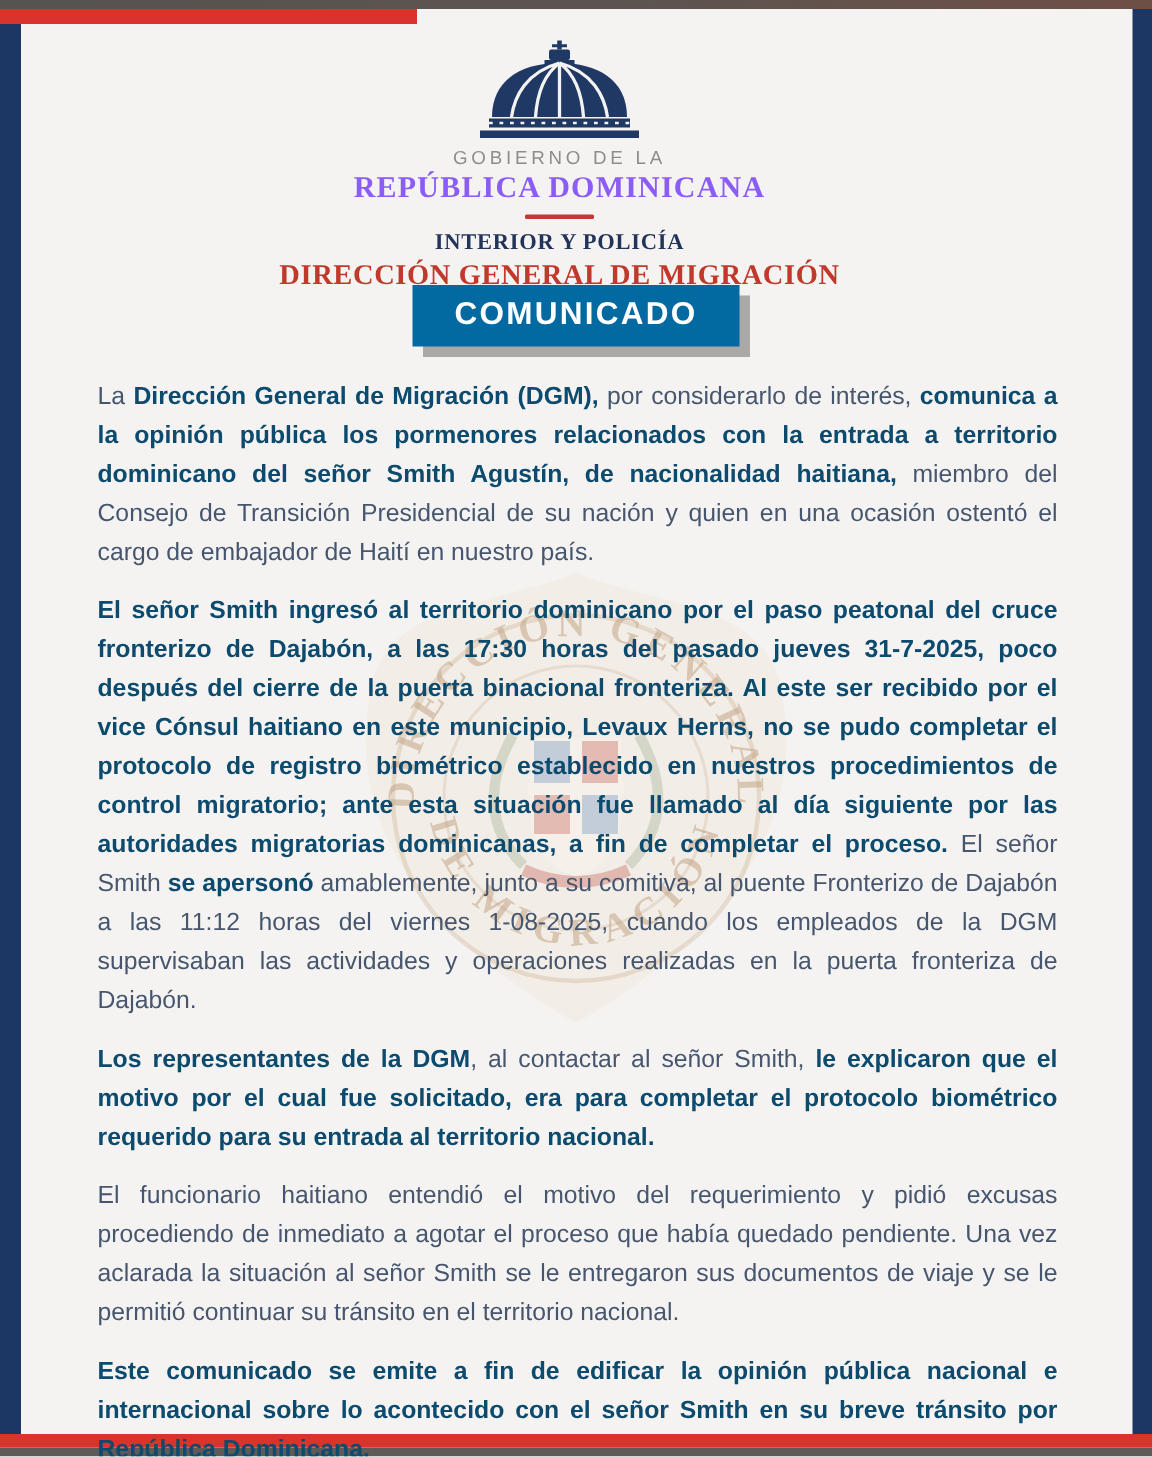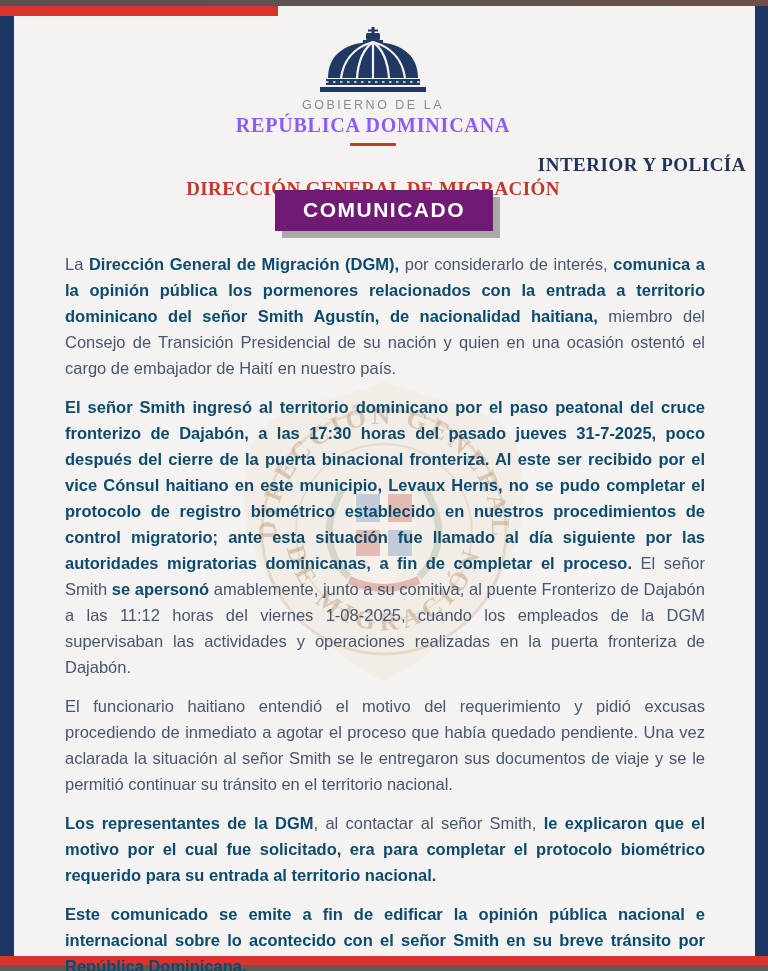--- a/index.html
+++ b/index.html
@@ -15,28 +15,28 @@
   .strip-bottom-red{position:absolute;top:956px;left:0;width:768px;height:9px;background:#d8342b;}
   .strip-bottom-gray{position:absolute;top:965px;left:0;width:768px;height:6px;background:#5e5a57;}
 
   
   .header{position:absolute;top:26px;left:0;width:746px;text-align:center;z-index:3;}
   .dome{display:block;margin:0 auto 6px auto;}
   .gov-label{font-size:12.5px;letter-spacing:2.5px;color:#8d8d8d;font-weight:400;margin:0;}
   .country{font-family:"Liberation Serif","DejaVu Serif",serif;font-weight:700;font-size:20px;
     letter-spacing:.8px;color:#8b5cf6;margin:2px 0 0 0;}
   .red-divider{width:46px;height:3px;background:#c23a31;margin:6px auto 8px auto;border-radius:1px;}
-  .ministry{font-family:"Liberation Serif","DejaVu Serif",serif;font-weight:700;font-size:19px;
-    letter-spacing:.5px;color:#23345a;margin:0;text-align:right;}
+  .ministry{font-family:"Liberation Serif","DejaVu Serif",serif;font-weight:700;font-size:15px;
+    letter-spacing:.5px;color:#23345a;margin:0;}
   .agency{font-family:"Liberation Serif","DejaVu Serif",serif;font-weight:700;font-size:19px;
     letter-spacing:.4px;color:#c0392b;margin:2px 0 0 0;}
 
   
   .banner-wrap{position:absolute;top:190px;left:0;width:768px;text-align:center;z-index:3;}
-  .banner{display:inline-block;background:#701a75;color:#fff;font-weight:700;font-size:21px;
+  .banner{display:inline-block;background:#0369a1;color:#fff;font-weight:700;font-size:21px;
     letter-spacing:1.5px;padding:8px 28px 9px 28px;box-shadow:7px 7px 0 rgba(110,108,106,.55);}
 
   
   .seal{position:absolute;left:224px;top:372px;z-index:1;opacity:.9;}
 
   
   .body-text{position:absolute;top:251px;left:65px;width:640px;z-index:2;
     font-size:16.5px;line-height:26px;color:#47566f;text-align:justify;}
   .body-text p{margin:0 0 13px 0;}
   .body-text .b{font-weight:700;color:#0c4a6e;}
@@ -108,18 +108,18 @@
     <p class="agency">DIRECCIÓN GENERAL DE MIGRACIÓN</p>
   </div>
 
   <div class="banner-wrap">
     <span class="banner">COMUNICADO</span>
   </div>
 
   <div class="body-text">
     <p><span>La </span><span class="b">Dirección General de Migración (DGM),</span><span> por considerarlo de interés, </span><span class="b">comunica a la opinión pública los pormenores relacionados con la entrada a territorio dominicano del señor Smith Agustín, de nacionalidad haitiana,</span><span> miembro del Consejo de Transición Presidencial de su nación y quien en una ocasión ostentó el cargo de embajador de Haití en nuestro país.</span></p>
     <p><span class="b">El señor Smith ingresó al territorio dominicano por el paso peatonal del cruce fronterizo de Dajabón, a las 17:30 horas del pasado jueves 31-7-2025, poco después del cierre de la puerta binacional fronteriza. Al este ser recibido por el vice Cónsul haitiano en este municipio, Levaux Herns, no se pudo completar el protocolo de registro biométrico establecido en nuestros procedimientos de control migratorio; ante esta situación fue llamado al día siguiente por las autoridades migratorias dominicanas, a fin de completar el proceso.</span><span> El señor Smith </span><span class="b">se apersonó</span><span> amablemente, junto a su comitiva, al puente Fronterizo de Dajabón a las 11:12 horas del viernes 1-08-2025, cuando los empleados de la DGM supervisaban las actividades y operaciones realizadas en la puerta fronteriza de Dajabón.</span></p>
+    <p><span class="b">Los representantes de la DGM</span><span>, al contactar al señor Smith, </span><span class="b">le explicaron que el motivo por el cual fue solicitado, era para completar el protocolo biométrico requerido para su entrada al territorio nacional.</span></p>
     <p><span>El funcionario haitiano entendió el motivo del requerimiento y pidió excusas procediendo de inmediato a agotar el proceso que había quedado pendiente. Una vez aclarada la situación al señor Smith se le entregaron sus documentos de viaje y se le permitió continuar su tránsito en el territorio nacional.</span></p>
-    <p><span class="b">Los representantes de la DGM</span><span>, al contactar al señor Smith, </span><span class="b">le explicaron que el motivo por el cual fue solicitado, era para completar el protocolo biométrico requerido para su entrada al territorio nacional.</span></p>
     <p><span class="b">Este comunicado se emite a fin de edificar la opinión pública nacional e internacional sobre lo acontecido con el señor Smith en su breve tránsito por República Dominicana.</span></p>
   </div>
 
 </div>
 
 </body></html>

